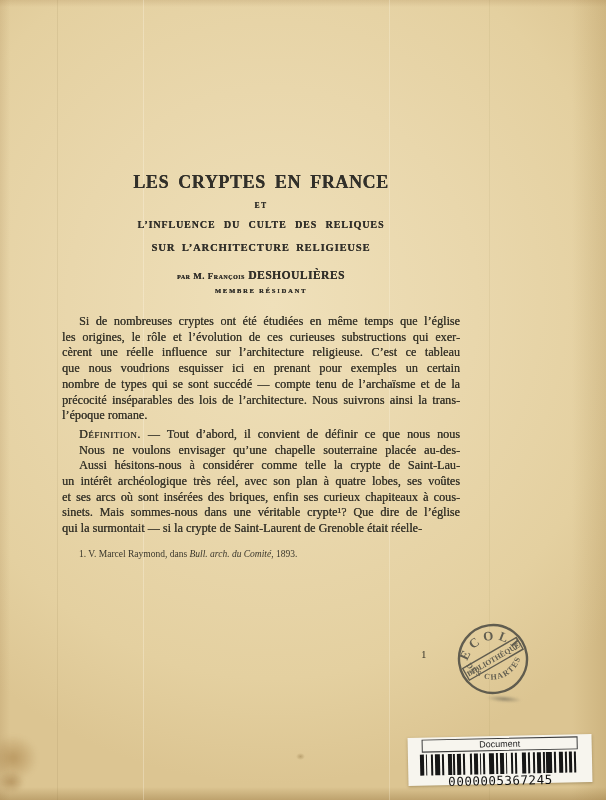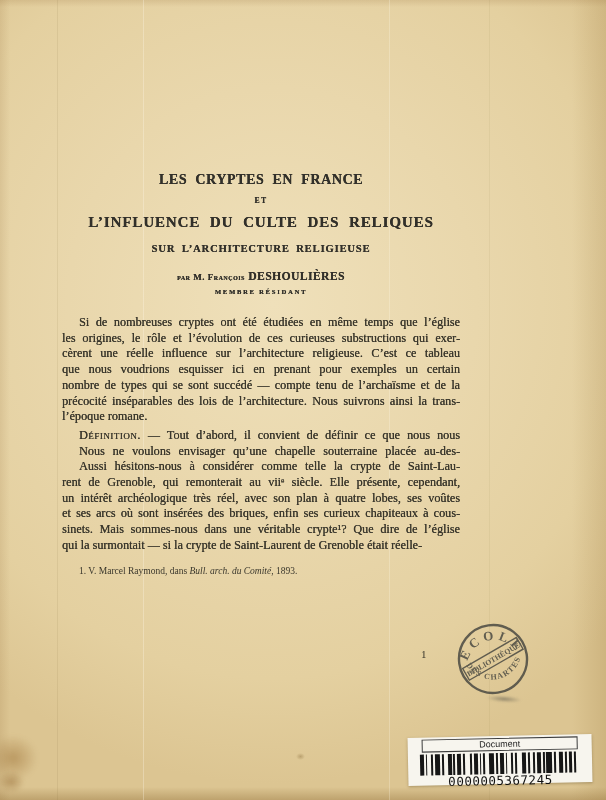--- a/index.html
+++ b/index.html
@@ -18,23 +18,23 @@
   .c2 { left:143px; background:rgba(255,250,235,.30); }
   .c3 { left:389px; background:rgba(255,250,235,.25); }
   .c4 { left:489px; background:rgba(120,95,45,.07); }
   .stain { position:absolute; pointer-events:none; }
   .stain1 { left:-14px; top:733px; width:54px; height:50px; background:radial-gradient(ellipse, rgba(146,100,40,.45), rgba(146,100,40,0) 65%); filter:blur(2px); }
   .stain2 { left:-4px; top:770px; width:30px; height:24px; background:radial-gradient(ellipse, rgba(130,85,30,.40), rgba(130,85,30,0) 65%); filter:blur(1.5px); }
   .stain3 { left:296px; top:753px; width:9px; height:7px; background:radial-gradient(ellipse, rgba(120,90,40,.35), rgba(120,90,40,0) 70%); }
 
   .content { position:absolute; left:62px; top:172px; width:398px; }
   .t { text-align:center; color:#32302a; text-shadow:0.2px 0 0 currentColor; }
-  .title1 { font-size:14px; font-weight:bold; letter-spacing:0.6px; word-spacing:4px; }
+  .title1 { font-size:18px; font-weight:bold; letter-spacing:0.6px; word-spacing:4px; }
   .et     { margin-top:8px;  font-size:7.5px; font-weight:bold; letter-spacing:1.5px; }
-  .title2 { margin-top:9px;  font-size:15px; font-weight:bold; letter-spacing:0.9px; word-spacing:5px; }
+  .title2 { margin-top:9px;  font-size:10px; font-weight:bold; letter-spacing:0.9px; word-spacing:5px; }
   .title3 { margin-top:12px; font-size:10.5px; font-weight:bold; letter-spacing:0.9px; word-spacing:3px; }
   .author { margin-top:16px; font-size:11.5px; font-weight:bold; letter-spacing:0.5px; }
   .author .prefix { font-size:9px; font-variant:small-caps; }
   .role   { margin-top:6px; font-size:6.5px; font-weight:bold; letter-spacing:1.8px; }
 
   .body-text { margin-top:20px; font-size:12.2px; line-height:15.7px; text-shadow:0.2px 0 0 currentColor; }
   .para.gap { margin-top:3px; }
   .line { text-align:left; }
   .line.just { text-align:justify; text-align-last:justify; }
   .line.indent { text-indent:17px; }
@@ -96,21 +96,20 @@
           <div class="line">l’époque romane.</div>
         </div>
         <div class="para gap">
           <div class="line indent just"><span class="sc">Définition.</span> — Tout d’abord, il convient de définir ce que nous nous</div>
         </div>
         <div class="para">
           <div class="line indent just">Nous ne voulons envisager qu’une chapelle souterraine placée au-des-</div>
         </div>
         <div class="para">
           <div class="line indent just">Aussi hésitons-nous à considérer comme telle la crypte de Saint-Lau-</div>
-          <div class="line just">rent de Grenoble, qui remonterait au viiᵉ siècle. Elle présente, cependant,</div>
           <div class="line just">un intérêt archéologique très réel, avec son plan à quatre lobes, ses voûtes</div>
           <div class="line just">et ses arcs où sont insérées des briques, enfin ses curieux chapiteaux à cous-</div>
           <div class="line just">sinets. Mais sommes-nous dans une véritable crypte¹? Que dire de l’église</div>
           <div class="line">qui la surmontait — si la crypte de Saint-Laurent de Grenoble était réelle-</div>
         </div>
       </div>
 
     <div class="footnote">
       <span>1. V. Marcel Raymond, dans </span><span class="it">Bull. arch. du Comité</span><span>, 1893.</span>
     </div>

